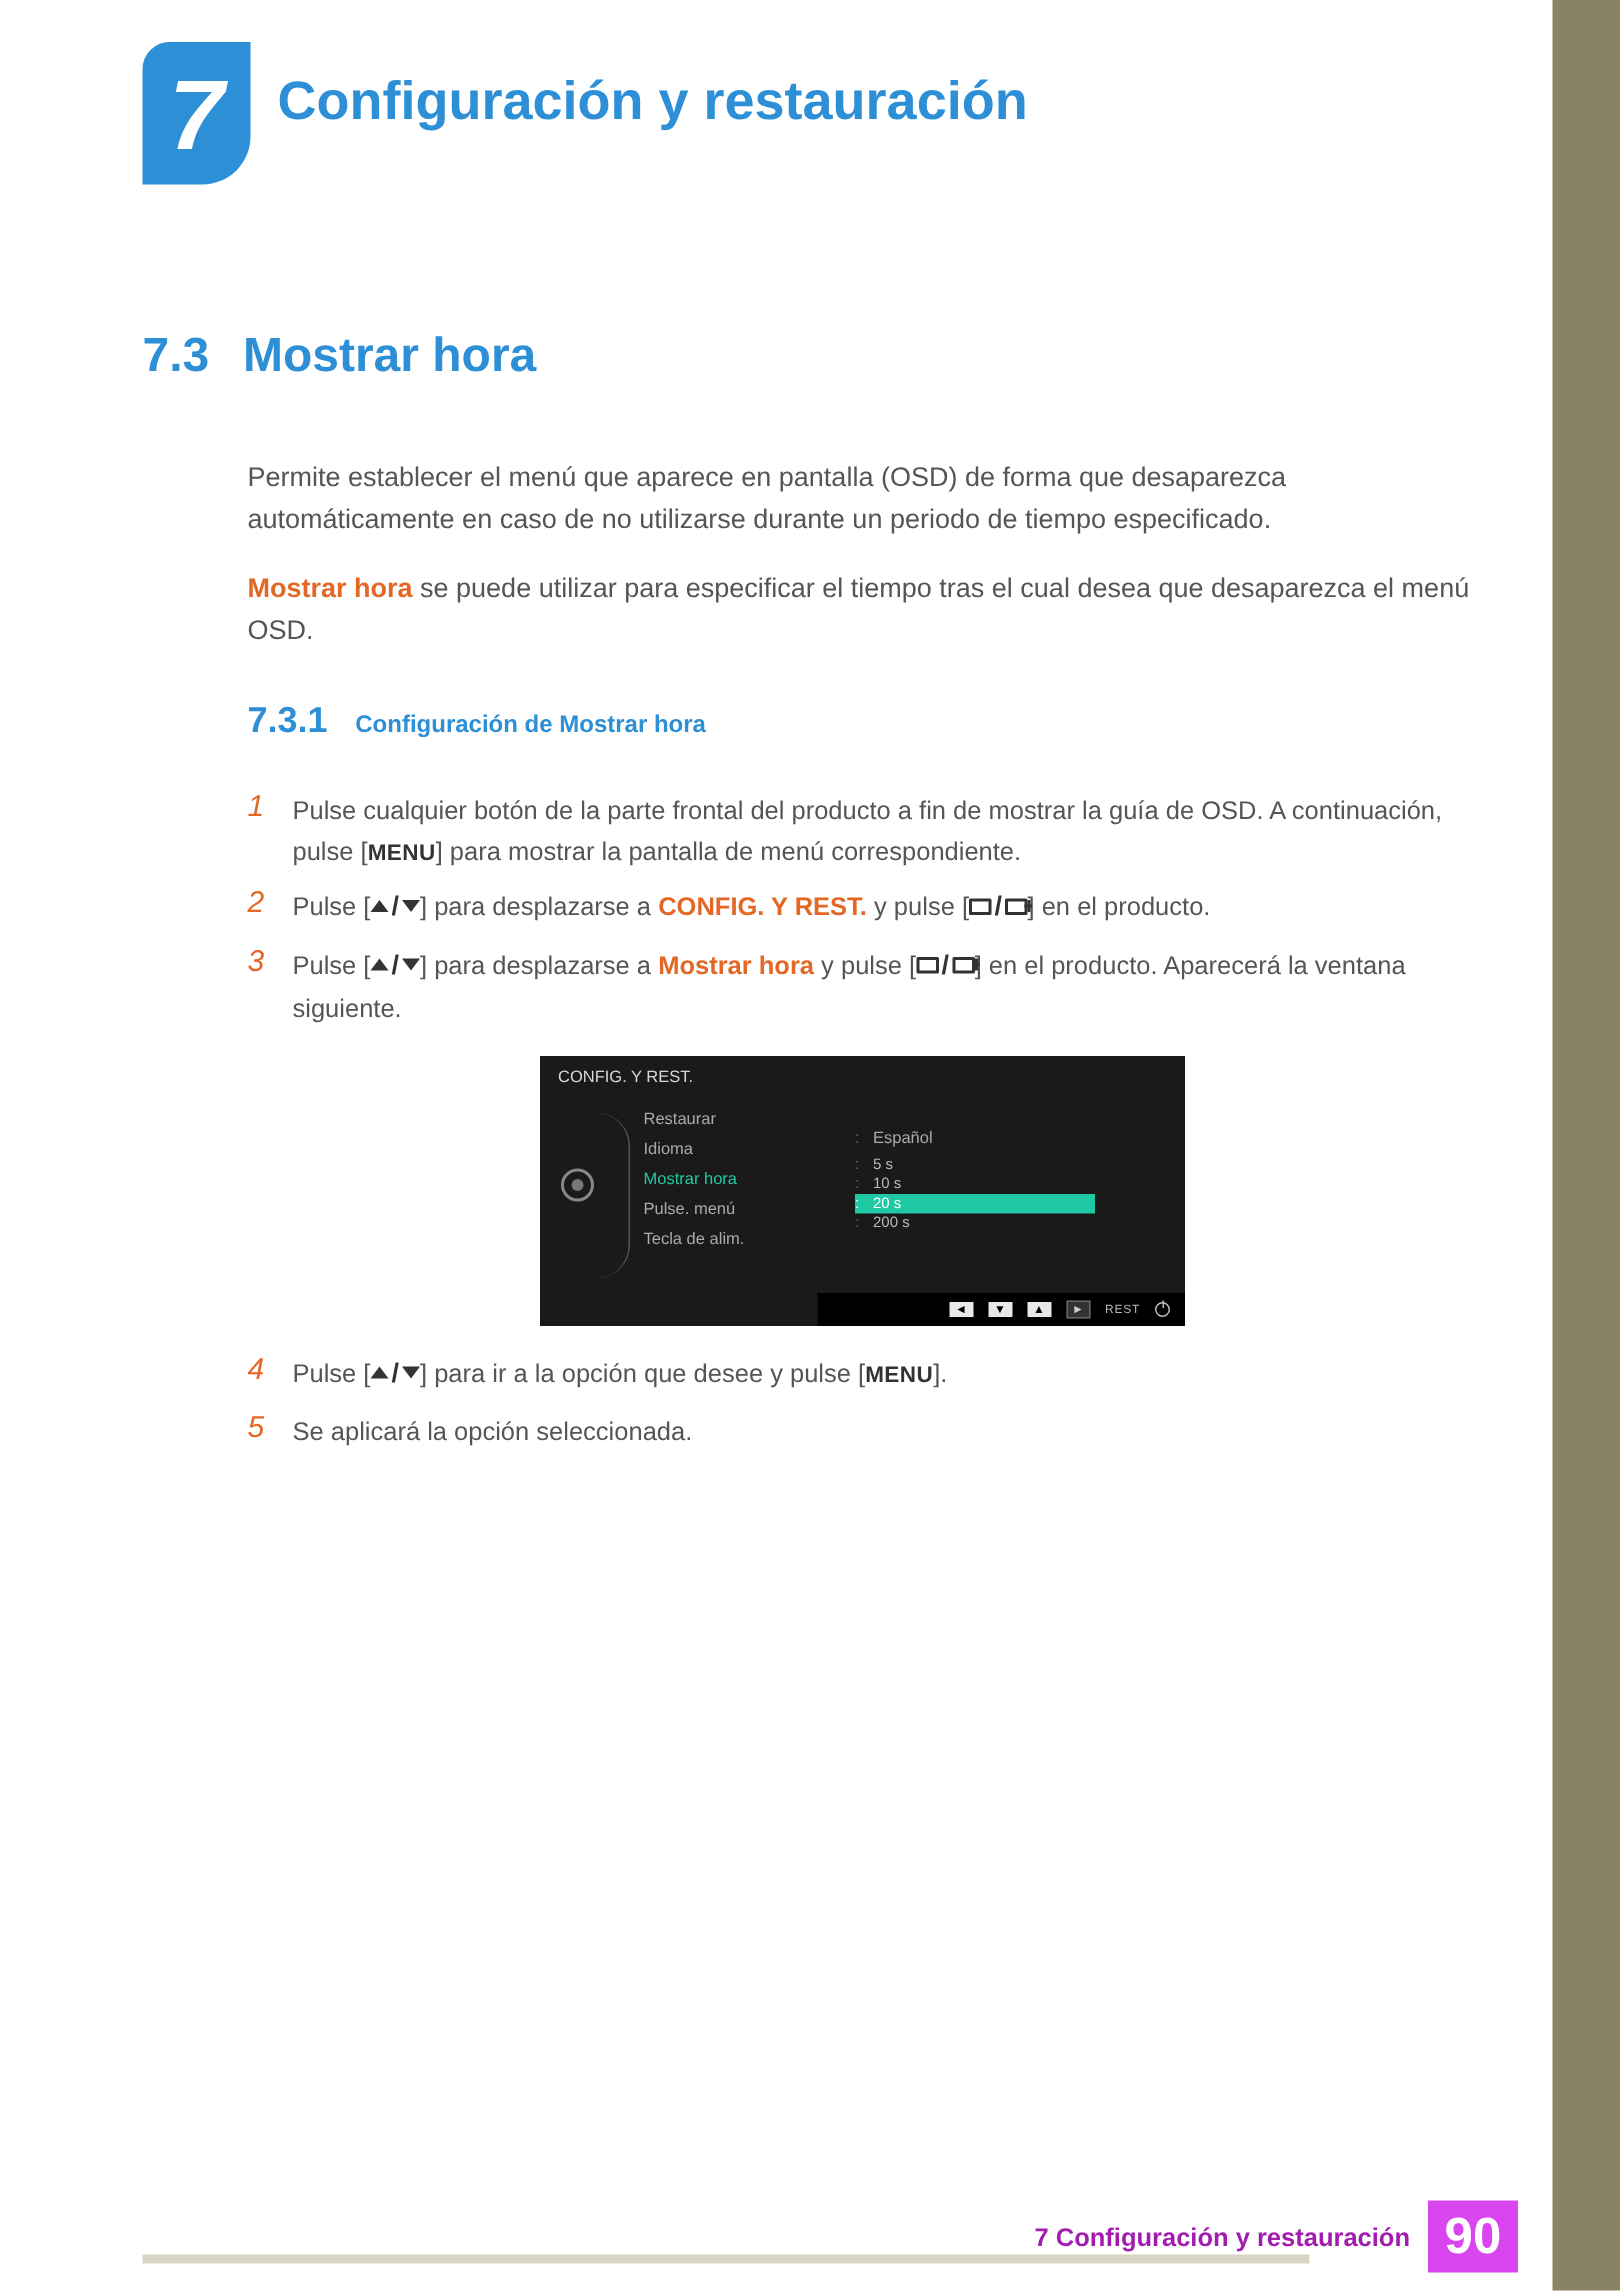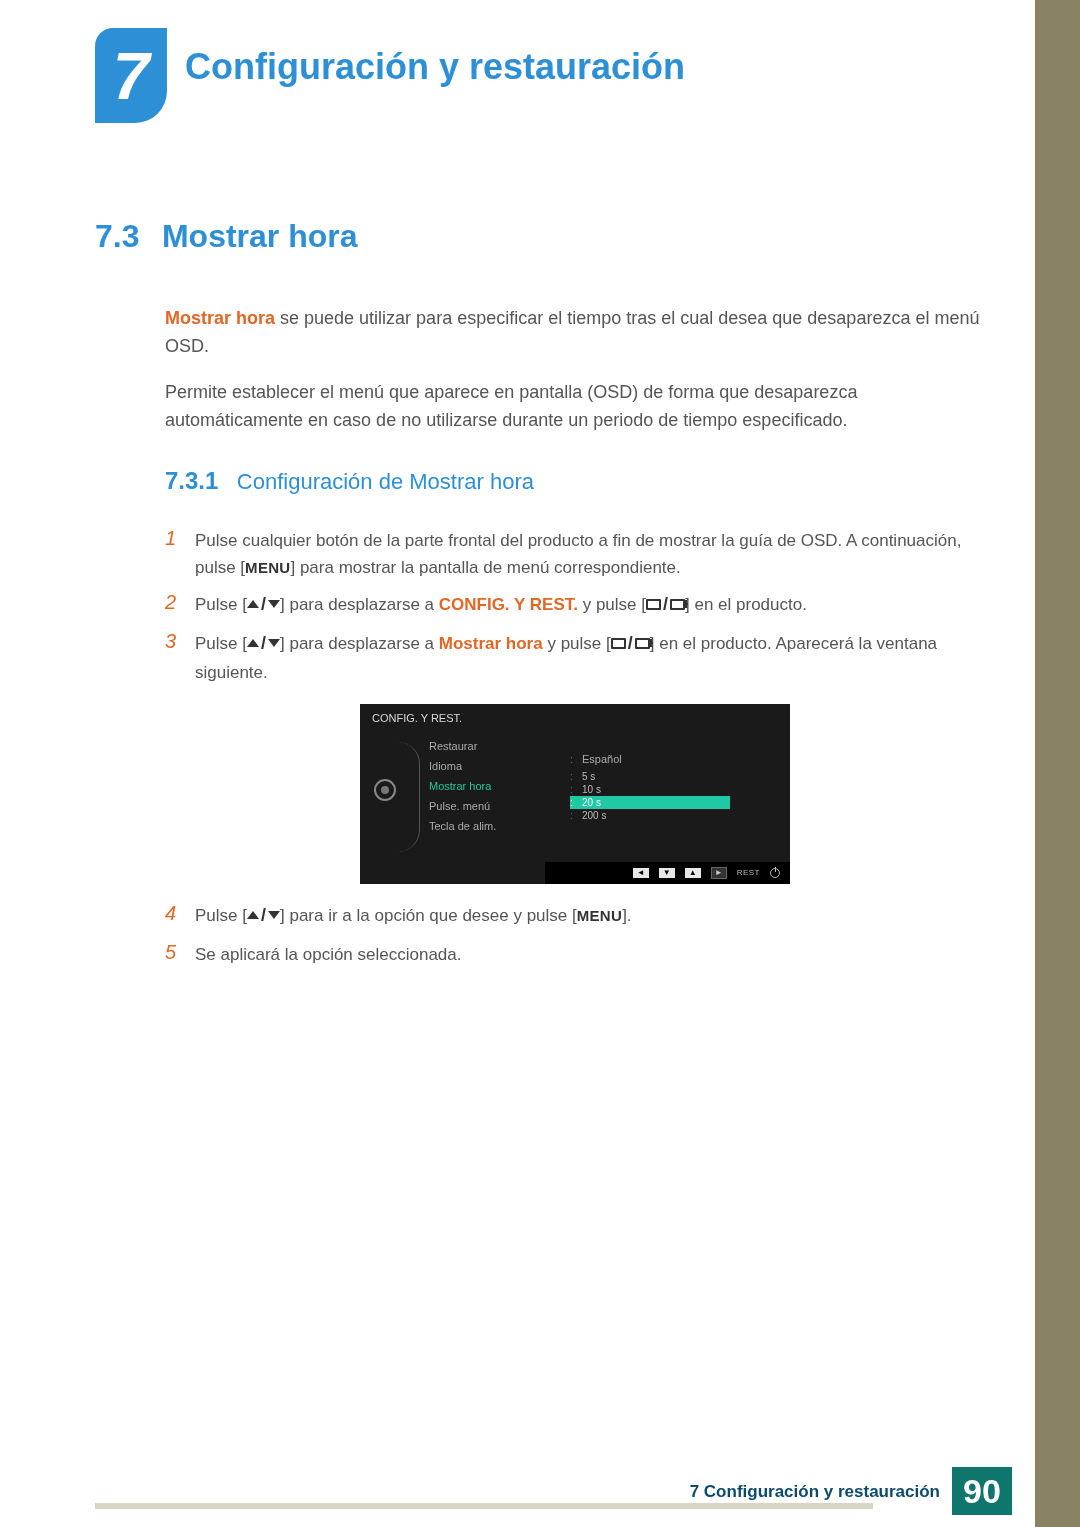--- a/index.html
+++ b/index.html
@@ -74,22 +74,22 @@
   .orange { color: #e36725; font-weight: bold; }
   .subsec { margin-top: 32px; margin-left: 70px; }
   .subsec-num {
     color: #2d8fd6;
     font-size: 24px;
     font-weight: bold;
     margin-right: 14px;
   }
   .subsec-title {
     color: #2d8fd6;
-    font-size: 22px;
-    font-weight: normal;
+    font-size: 16px;
+    font-weight: bold;
   }
   .steps {
     margin-left: 70px;
     margin-top: 32px;
   }
   .step {
     display: flex;
     align-items: flex-start;
     margin-bottom: 10px;
   }
@@ -239,28 +239,28 @@
   .footer-stripe {
     position: absolute;
     left: 95px; bottom: 18px;
     width: 778px; height: 6px;
     background: #d8d5c6;
   }
   .footer-text {
     position: absolute;
     right: 140px; bottom: 25px;
     font-size: 17px;
-    color: #0c4a6e;
+    color: #a21caf;
     font-weight: bold;
   }
   .page-box {
     position: absolute;
     right: 68px; bottom: 12px;
     width: 60px; height: 48px;
-    background: #0f766e;
+    background: #d946ef;
     color: #fff;
     font-size: 34px;
     font-weight: bold;
     display: flex;
     align-items: center;
     justify-content: center;
   }
 </style>
 </head>
 <body>
@@ -272,24 +272,24 @@
   <div class="chapter-title">Configuración y restauración</div>
 </div>
 
 <div class="content">
   <div>
     <span class="sec-num">7.3</span>
     <span class="sec-title">Mostrar hora</span>
   </div>
 
   <div class="body-text">
+    <p>Permite establecer el menú que aparece en pantalla (OSD) de forma que desaparezca automáticamente en caso de no utilizarse durante un periodo de tiempo especificado.</p>
     <p>
       <span class="orange">Mostrar hora</span><span> se puede utilizar para especificar el tiempo tras el cual desea que desaparezca el menú OSD.</span>
     </p>
-    <p>Permite establecer el menú que aparece en pantalla (OSD) de forma que desaparezca automáticamente en caso de no utilizarse durante un periodo de tiempo especificado.</p>
   </div>
 
   <div class="subsec">
     <span class="subsec-num">7.3.1</span>
     <span class="subsec-title">Configuración de Mostrar hora</span>
   </div>
 
   <div class="steps">
 
     <div class="step">

